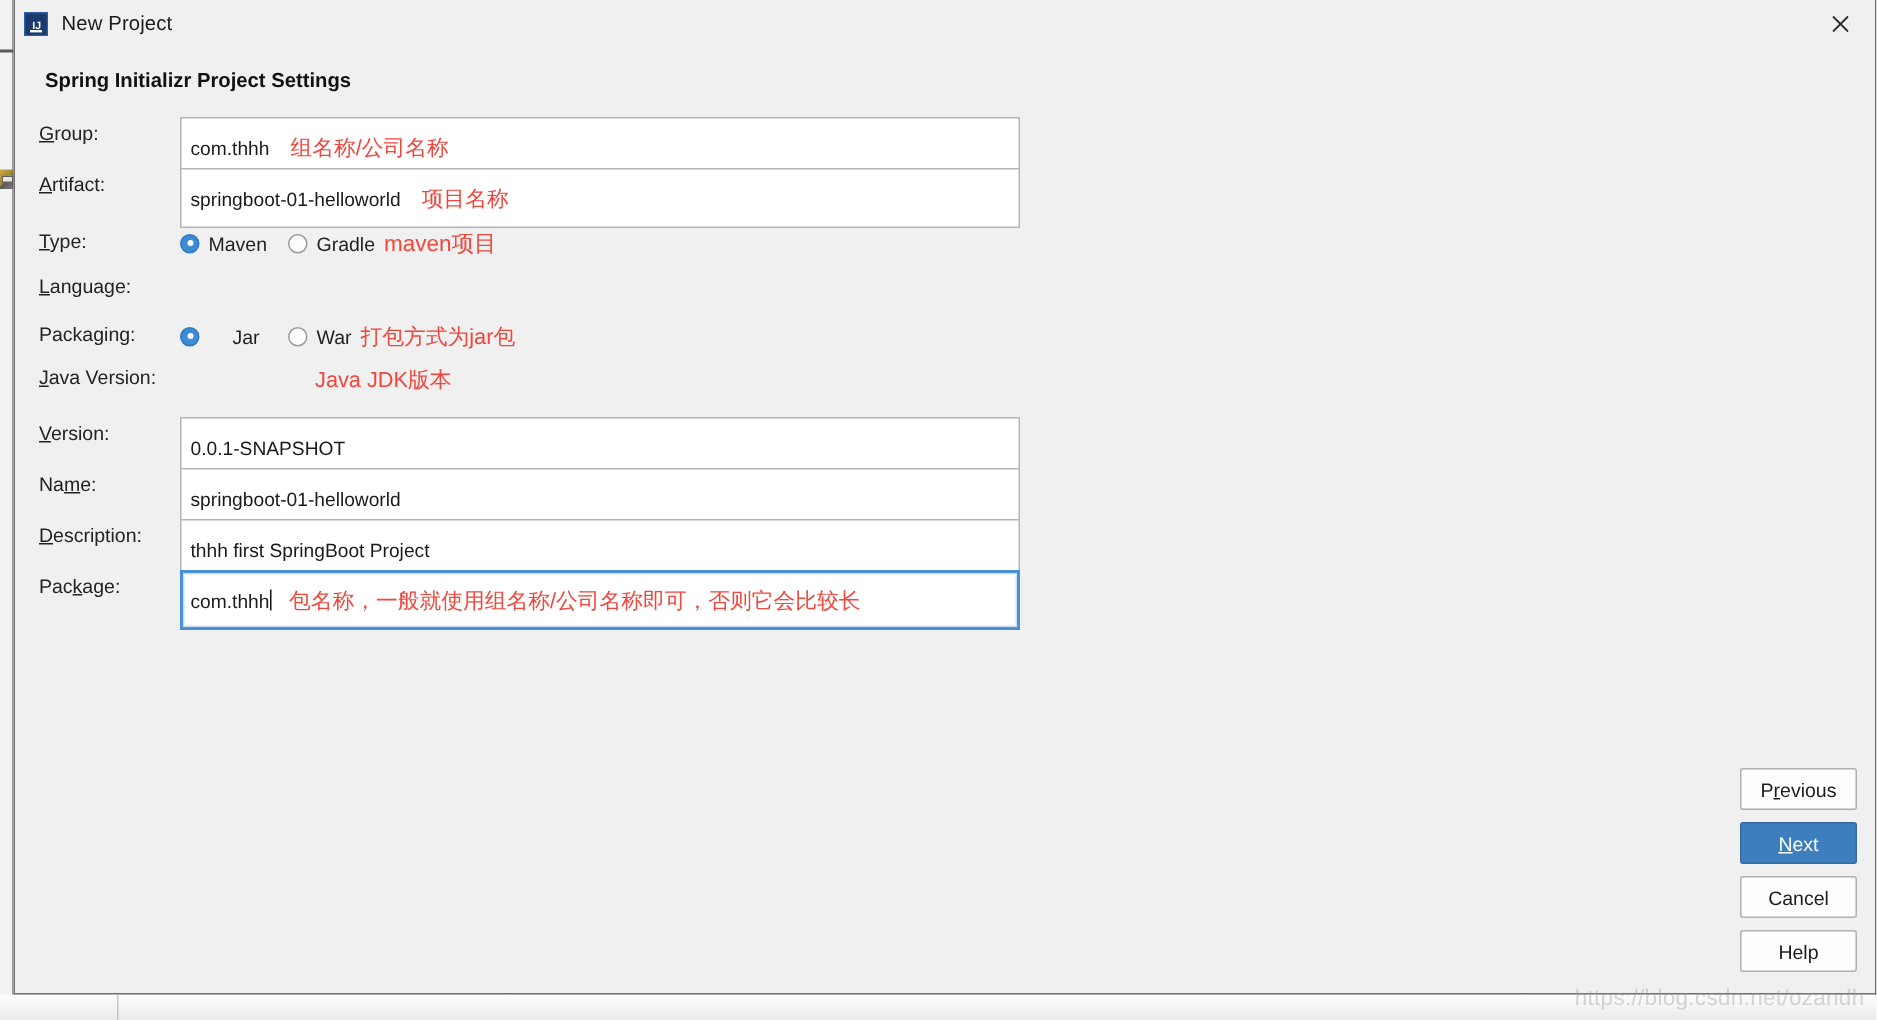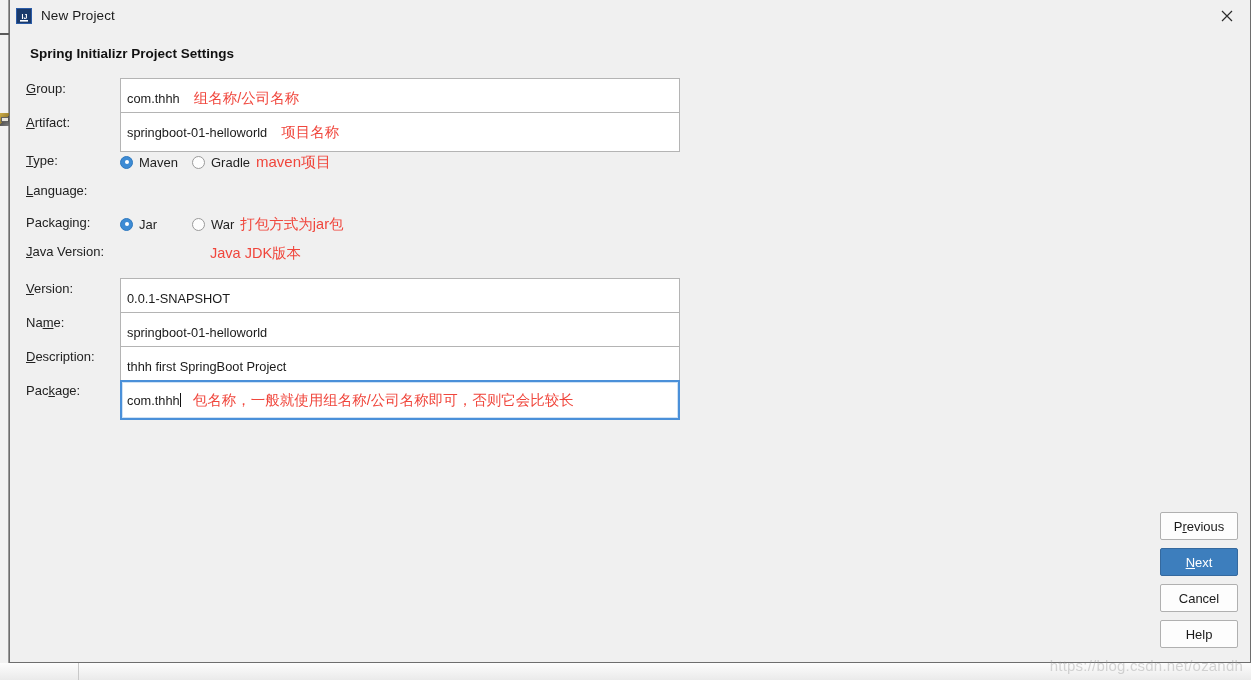--- a/index.html
+++ b/index.html
@@ -342,21 +342,21 @@
         </div>
       </div>
 
       <div class="row" style="top:148px;">
         <span class="label"><span class="mn">L</span>anguage:</span>
       </div>
 
       <div class="row" style="top:180px;">
         <span class="label">Packa<span class="mn">g</span>ing:</span>
         <div class="radio-group">
-          <span class="radio-item" style="width:72px;">
+          <span class="radio-item" style="width:72px;gap:16px;">
             <span class="radio on"></span>
             <span class="radio-label">Jar</span>
           </span>
           <span class="radio-item">
             <span class="radio"></span>
             <span class="radio-label">War</span>
           </span>
           <span class="ann ann-cn" style="position:static;margin-left:6px;font-size:14.5px;">打包方式为jar包</span>
         </div>
       </div>

